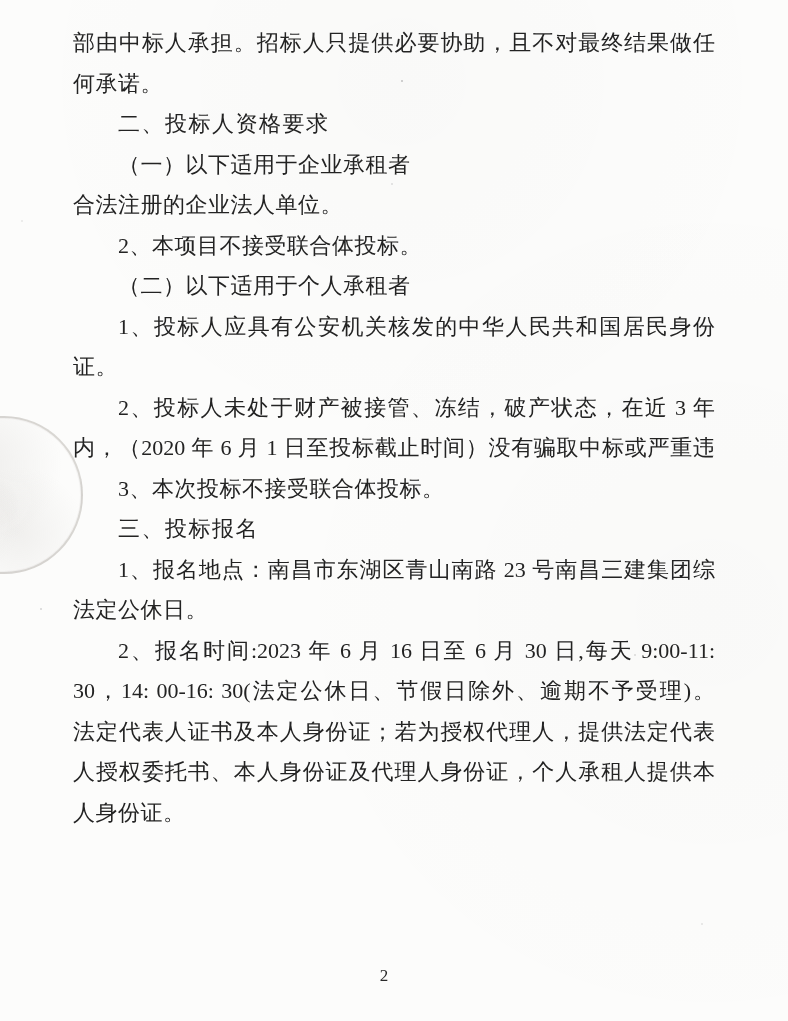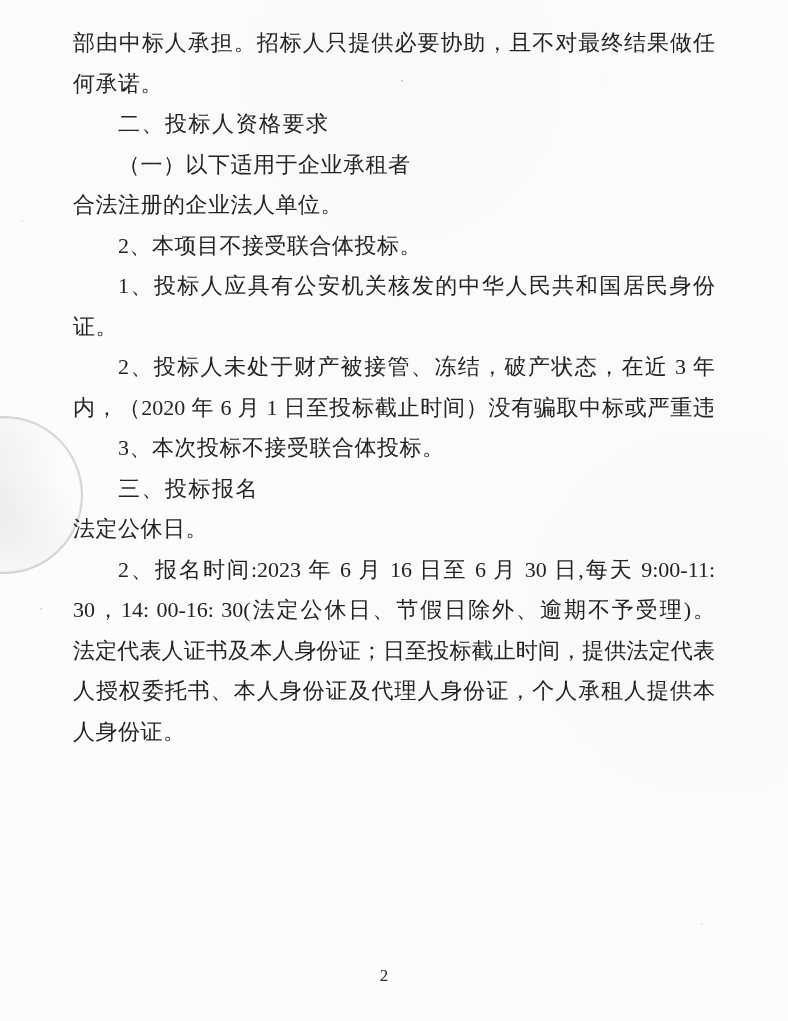--- a/index.html
+++ b/index.html
@@ -96,27 +96,29 @@
 <div class="page">
   <div class="noise"></div>
   <div class="stamp"></div>
   <div class="content">
       <div class="line justify">部由中标人承担。招标人只提供必要协助，且不对最终结果做任</div>
       <div class="line">何承诺。</div>
       <div class="line indent bold">二、投标人资格要求</div>
       <div class="line indent">（一）以下适用于企业承租者</div>
       <div class="line">合法注册的企业法人单位。</div>
       <div class="line indent">2、本项目不接受联合体投标。</div>
+      <div class="line indent">（二）以下适用于个人承租者</div>
       <div class="line indent justify">1、投标人应具有公安机关核发的中华人民共和国居民身份</div>
       <div class="line">证。</div>
       <div class="line indent justify">2、投标人未处于财产被接管、冻结，破产状态，在近 3 年</div>
       <div class="line justify">内，（2020 年 6 月 1 日至投标截止时间）没有骗取中标或严重违</div>
       <div class="line indent">3、本次投标不接受联合体投标。</div>
       <div class="line indent bold">三、投标报名</div>
+      <div class="line indent justify">1、报名地点：南昌市东湖区青山南路 23 号南昌三建集团综</div>
       <div class="line">法定公休日。</div>
       <div class="line indent justify">2、报名时间:2023 年 6 月 16 日至 6 月 30 日,每天 9:00-11:</div>
       <div class="line justify">30，14: 00-16: 30(法定公休日、节假日除外、逾期不予受理)。</div>
-      <div class="line justify">法定代表人证书及本人身份证；日至投标截止时间，提供法定代表</div>
+      <div class="line justify">法定代表人证书及本人身份证；若为授权代理人，提供法定代表</div>
       <div class="line justify">人授权委托书、本人身份证及代理人身份证，个人承租人提供本</div>
       <div class="line">人身份证。</div>
     </div>
   <div class="page-number">2</div>
 </div>
 
 </body></html>

